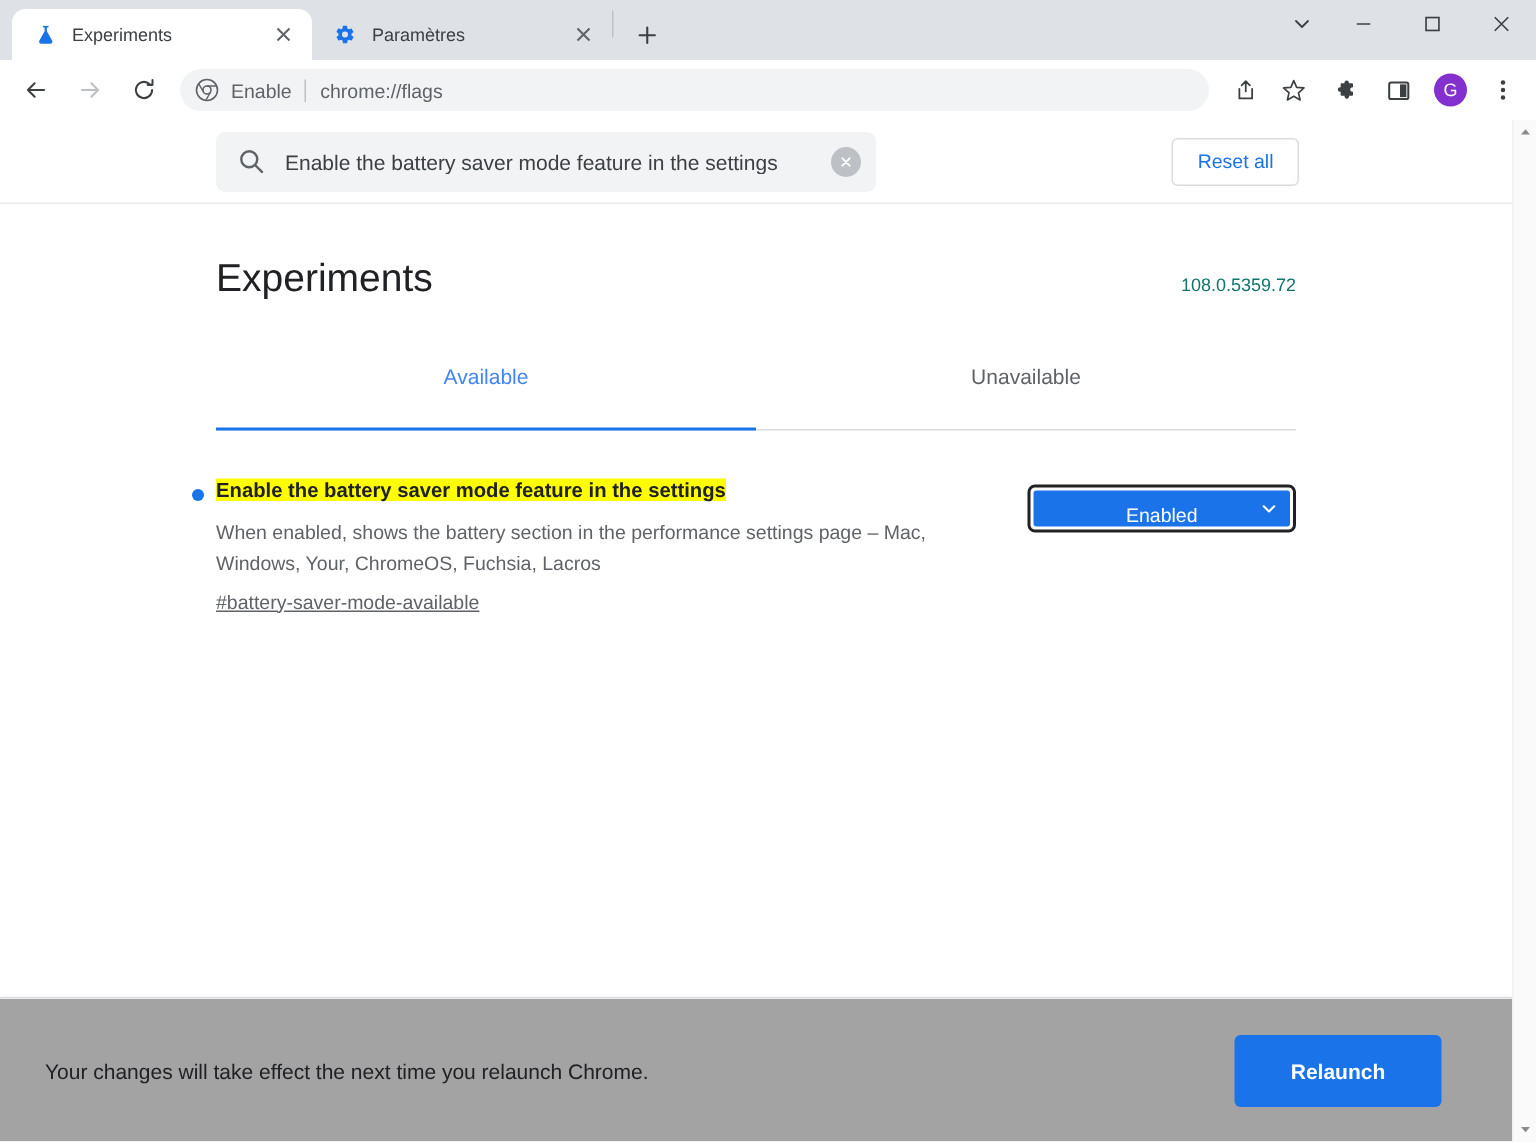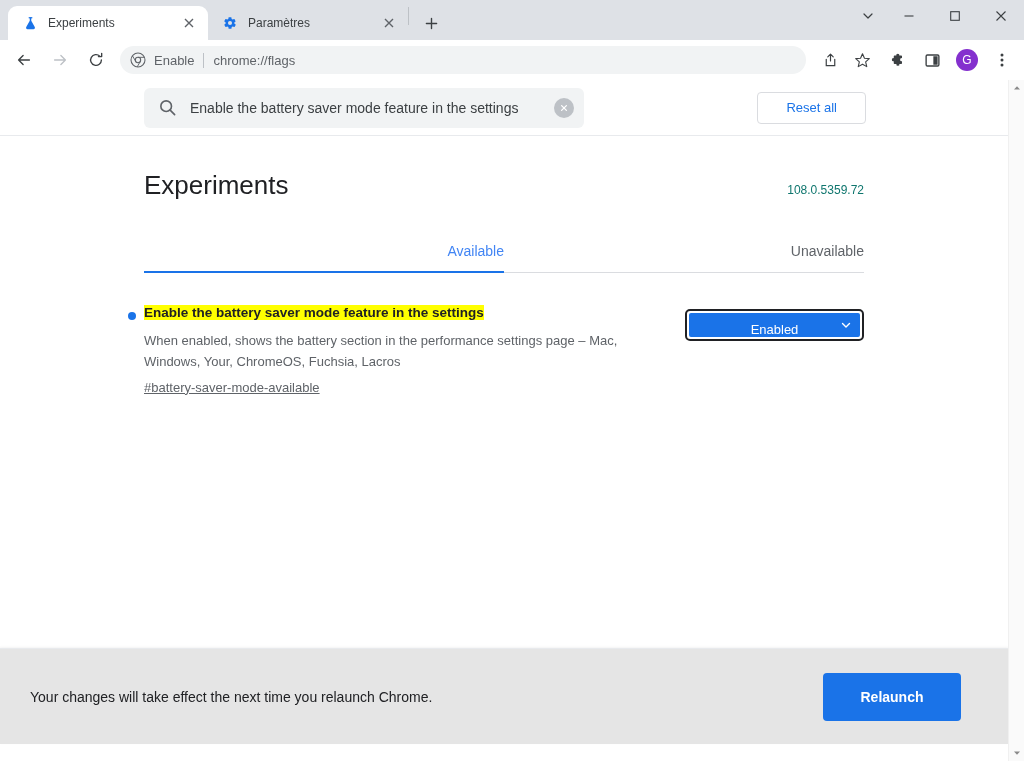--- a/index.html
+++ b/index.html
@@ -175,21 +175,21 @@
   .clear-btn {
     width: 20px; height: 20px; flex: 0 0 20px;
     border-radius: 50%;
     background: #bdc1c6;
     display: flex; align-items: center; justify-content: center;
   }
   .reset-all-btn {
     margin-left: auto;
     margin-right: 158px;
     height: 32px;
-    padding: 0 28px;
+    padding: 0 16px;
     border: 1px solid #dadce0;
     border-radius: 4px;
     background: #fff;
     color: #1a73e8;
     font-size: 13px;
     font-family: "Liberation Sans", sans-serif;
     display: flex; align-items: center; justify-content: center;
   }
 
   .content-inner {
@@ -212,23 +212,23 @@
   }
 
   .tabs-row {
     margin: 30px 160px 0 144px;
     display: flex;
     border-bottom: 1px solid #dadce0;
     position: relative;
   }
   .exp-tab {
     flex: 1 1 50%;
-    text-align: right;
+    text-align: center;
     font-size: 14px;
-    padding: 12px 0 13px 0;
+    padding: 12px 0 27px 0;
     color: #5f6368;
     position: relative;
   }
   .exp-tab.selected { color: #4285f4; }
   .exp-tab.selected::after {
     content: "";
     position: absolute;
     left: 0; right: 0; bottom: -1px;
     height: 2px;
     background: #1a73e8;
@@ -291,24 +291,24 @@
   .flag-select .chev {
     position: absolute;
     right: 8px; top: 50%;
     transform: translateY(-50%);
     display: flex;
   }
 
   
   .relaunch-bar {
     position: absolute;
-    left: 0; bottom: 17px;
+    left: 0; bottom: 0;
     width: 1008px;
     height: 96px;
-    background: #e5e5e5;
+    background: #a3a3a3;
     border-top: 1px solid #e8eaed;
     display: flex;
     align-items: center;
     padding: 0 47px 0 30px;
     box-shadow: 0 -1px 2px rgba(60,64,67,.06);
   }
   .relaunch-text {
     font-size: 14px;
     color: #202124;
   }

